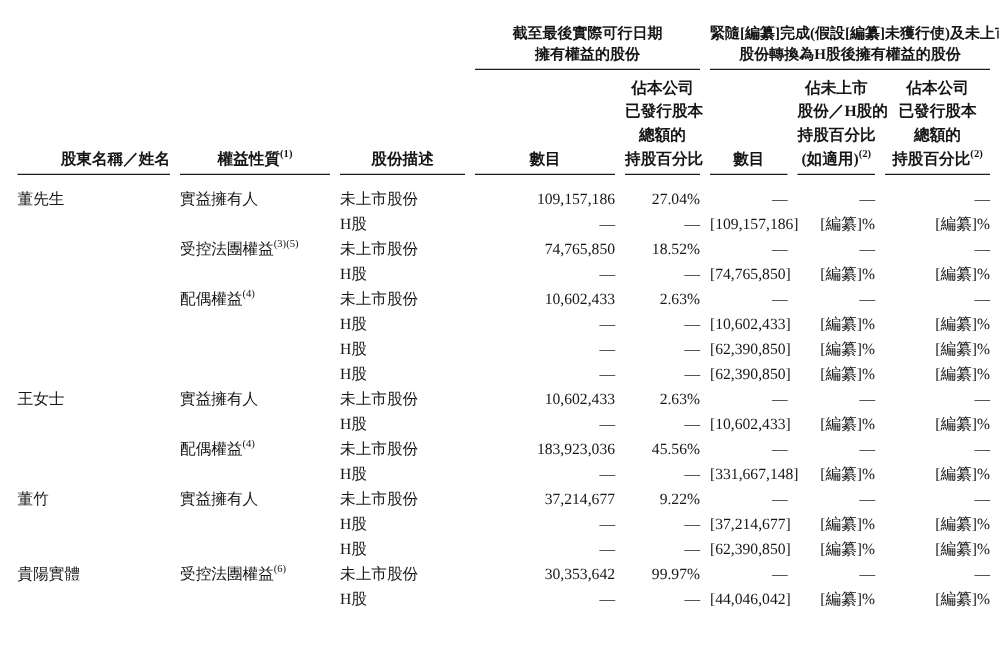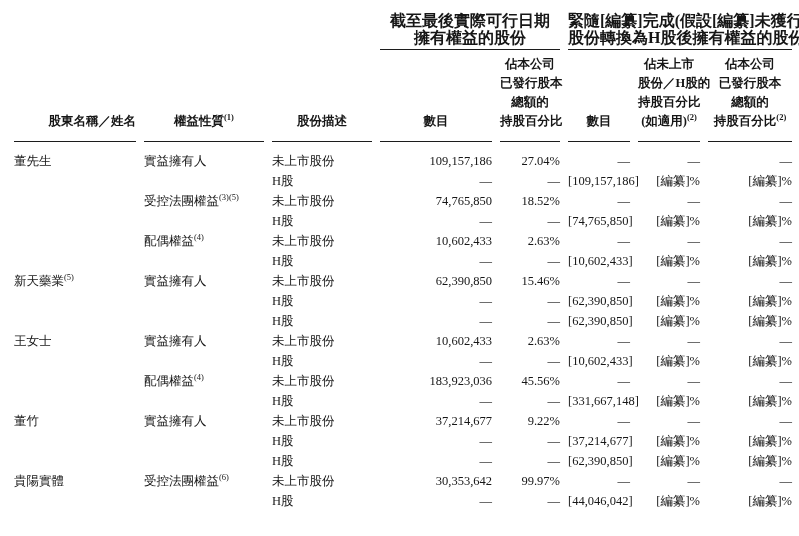--- a/index.html
+++ b/index.html
@@ -22,36 +22,36 @@
     width: 794px;
     font-size: 13px;
   }
   td, th { padding: 0; overflow: visible; white-space: nowrap; }
 
   
   .grp {
     border-bottom: 1.5px solid #1c1c1c;
     text-align: center;
     font-weight: bold;
-    font-size: 16px;
+    font-size: 12px;
     line-height: 17px;
-    padding-top: 12px;
+    padding-top: 18px;
     padding-bottom: 3px;
     vertical-align: bottom;
   }
 
   
   .colh {
     vertical-align: bottom;
     border-bottom: 1.5px solid #1c1c1c;
     font-weight: bold;
     font-size: 12.5px;
     line-height: 19px;
     padding-top: 5px;
-    padding-bottom: 10px;
+    padding-bottom: 2px;
     text-align: center;
     font-family: Liberation Serif, serif;
   }
   .colh.c-left { text-align: right; }
 
   
   tbody td {
     height: 20px;
     line-height: 20px;
     font-size: 12.5px;
@@ -184,30 +184,20 @@
         <td class="c-left"></td>
         <td class="c-left"></td>
         <td class="c-left">H股</td>
         <td class="c-num">—</td>
         <td class="c-num">—</td>
         <td class="c-num">[10,602,433]</td>
         <td class="c-num">[編纂]%</td>
         <td class="c-num">[編纂]%</td>
       </tr>
       <tr>
-        <td class="c-left">新天藥業<sup>(5)</sup></td>
-        <td class="c-left">實益擁有人</td>
-        <td class="c-left">未上市股份</td>
-        <td class="c-num">62,390,850</td>
-        <td class="c-num">15.46%</td>
-        <td class="c-num">—</td>
-        <td class="c-num">—</td>
-        <td class="c-num">—</td>
-      </tr>
-      <tr>
         <td class="c-left"></td>
         <td class="c-left"></td>
         <td class="c-left">H股</td>
         <td class="c-num">—</td>
         <td class="c-num">—</td>
         <td class="c-num">[62,390,850]</td>
         <td class="c-num">[編纂]%</td>
         <td class="c-num">[編纂]%</td>
       </tr>
       <tr>

